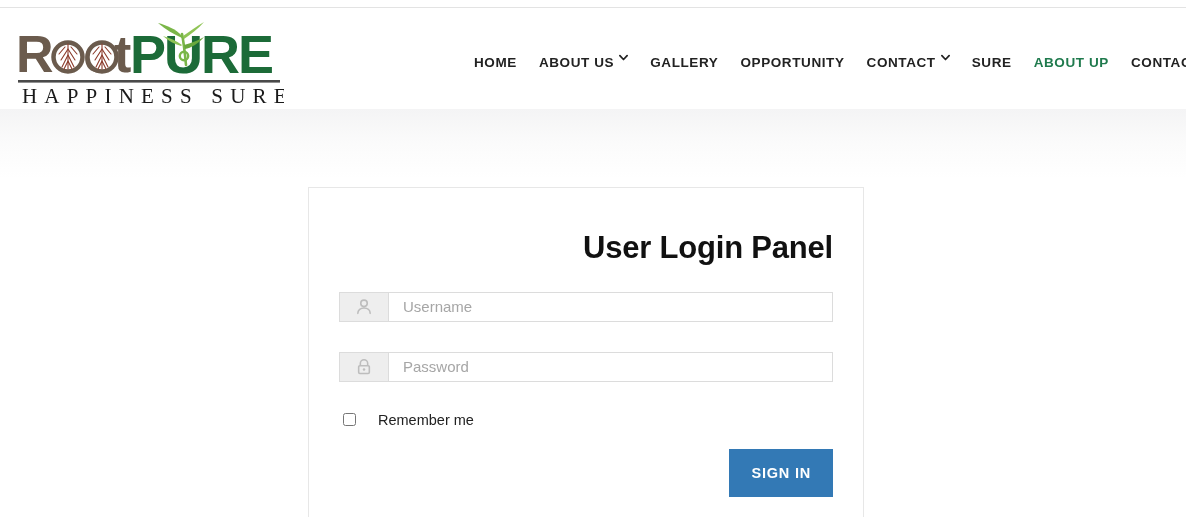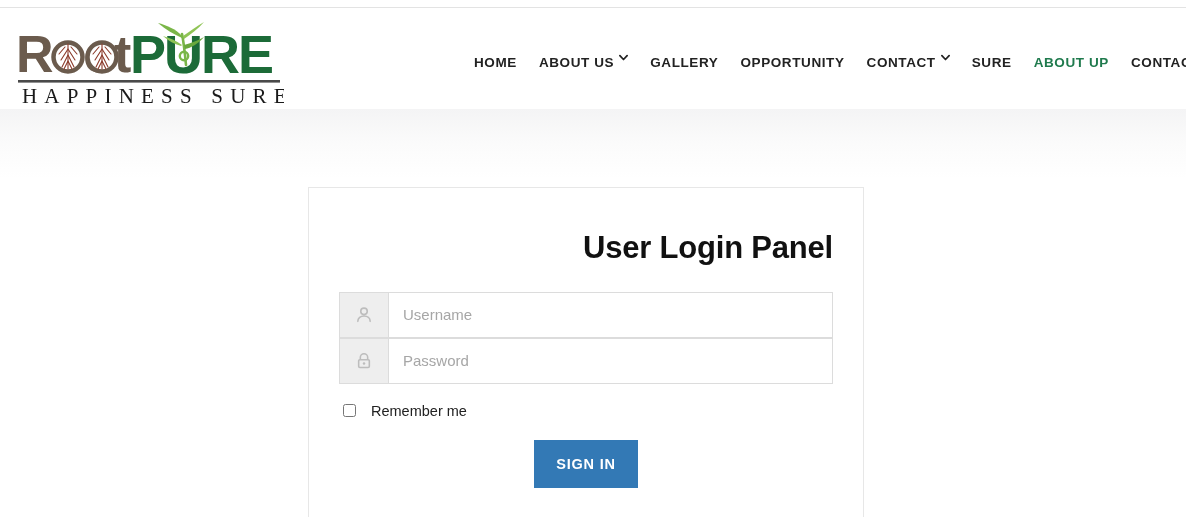--- a/index.html
+++ b/index.html
@@ -101,22 +101,22 @@
     font-size: 31px;
     font-weight: bold;
     letter-spacing: -0.2px;
     color: #111111;
     line-height: 1.15;
   }
 
   .input-row {
     display: flex;
     align-items: stretch;
-    margin: 0 0 0 0;
-    height: 46px;
+    margin: 0 0 30px 0;
+    height: 30px;
   }
   .input-addon {
     width: 49px;
     min-width: 49px;
     background: #eeeeee;
     border: 1px solid #dcdcdc;
     border-right: none;
     display: flex;
     align-items: center;
     justify-content: center;
@@ -132,37 +132,37 @@
     color: #555555;
     padding: 0 14px;
     outline: none;
     box-sizing: border-box;
   }
   .text-input::placeholder { color: #a6a6a6; opacity: 1; }
 
   .remember-row {
     display: flex;
     align-items: center;
-    gap: 15px;
+    gap: 22px;
     margin: 19px 0 0 4px;
     font-size: 14.5px;
     color: #222222;
   }
   .remember-row input[type="checkbox"] {
     width: 13px;
     height: 13px;
     margin: 0;
     cursor: pointer;
   }
   .remember-label { cursor: pointer; line-height: 16px; }
 
   .button-row {
     margin-top: 21px;
     display: flex;
-    justify-content: center;
+    justify-content: flex-end;
   }
   .signin-button {
     background: #3379b5;
     color: #ffffff;
     border: none;
     font-family: "Liberation Sans", sans-serif;
     font-size: 14.5px;
     font-weight: bold;
     letter-spacing: 0.8px;
     padding: 0 22px;

